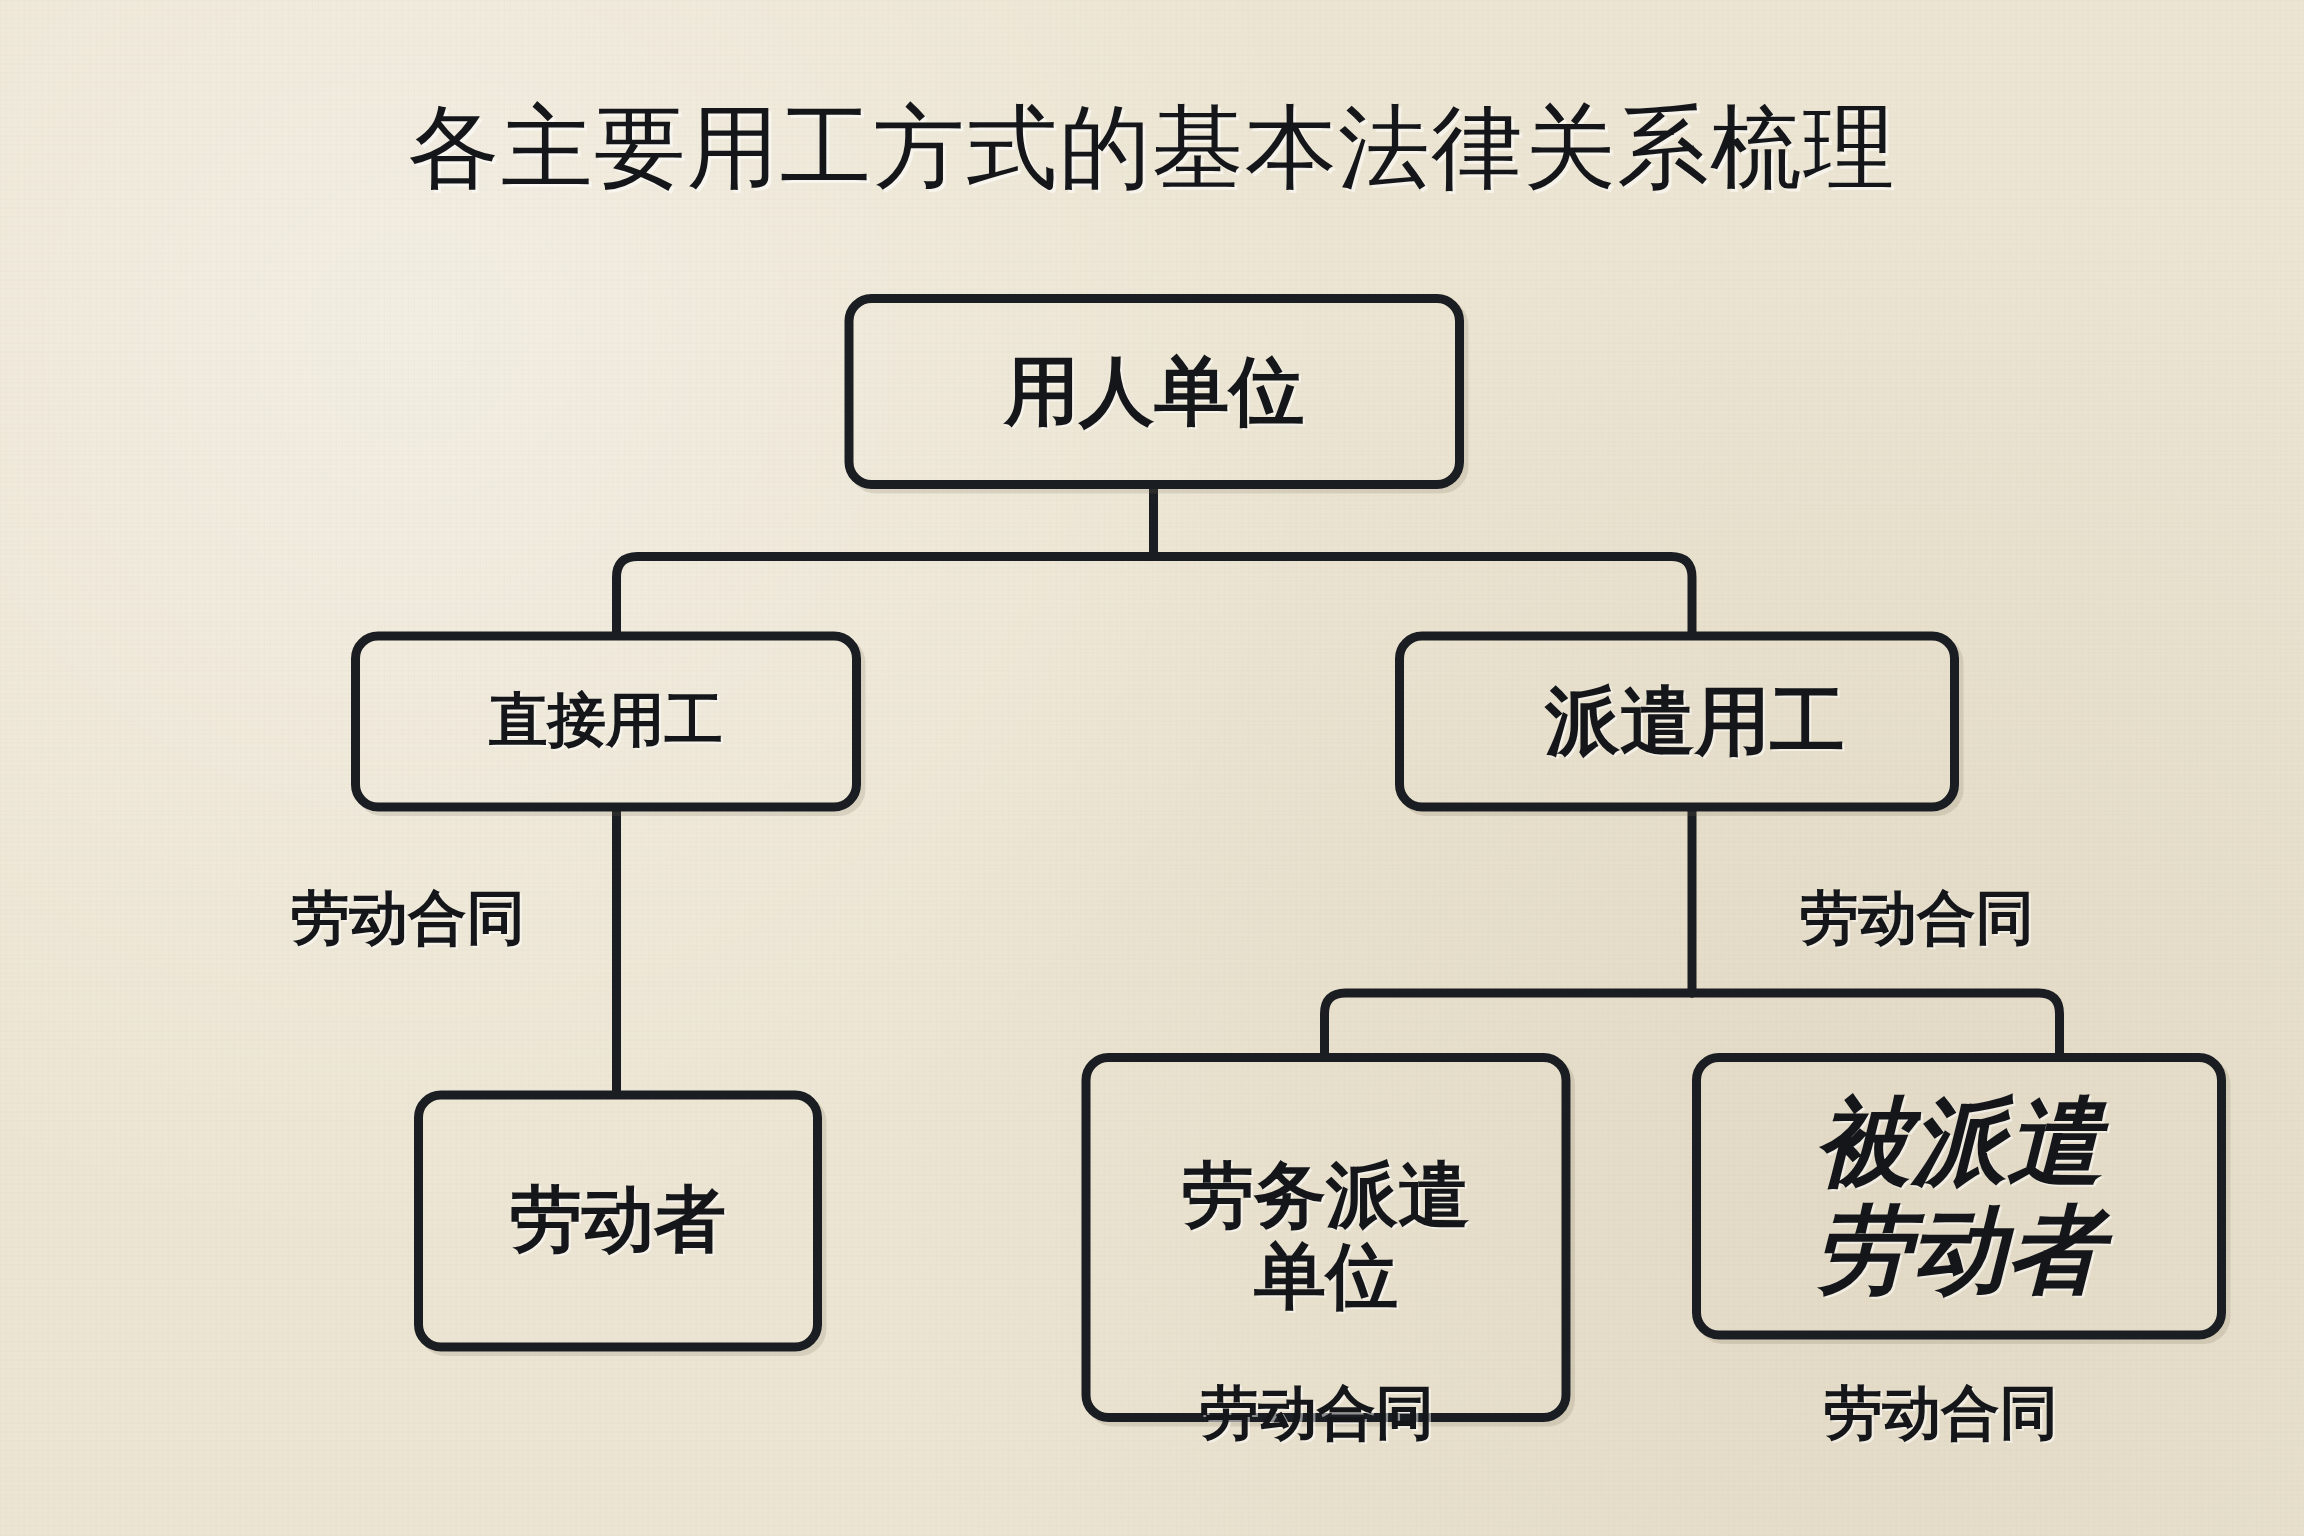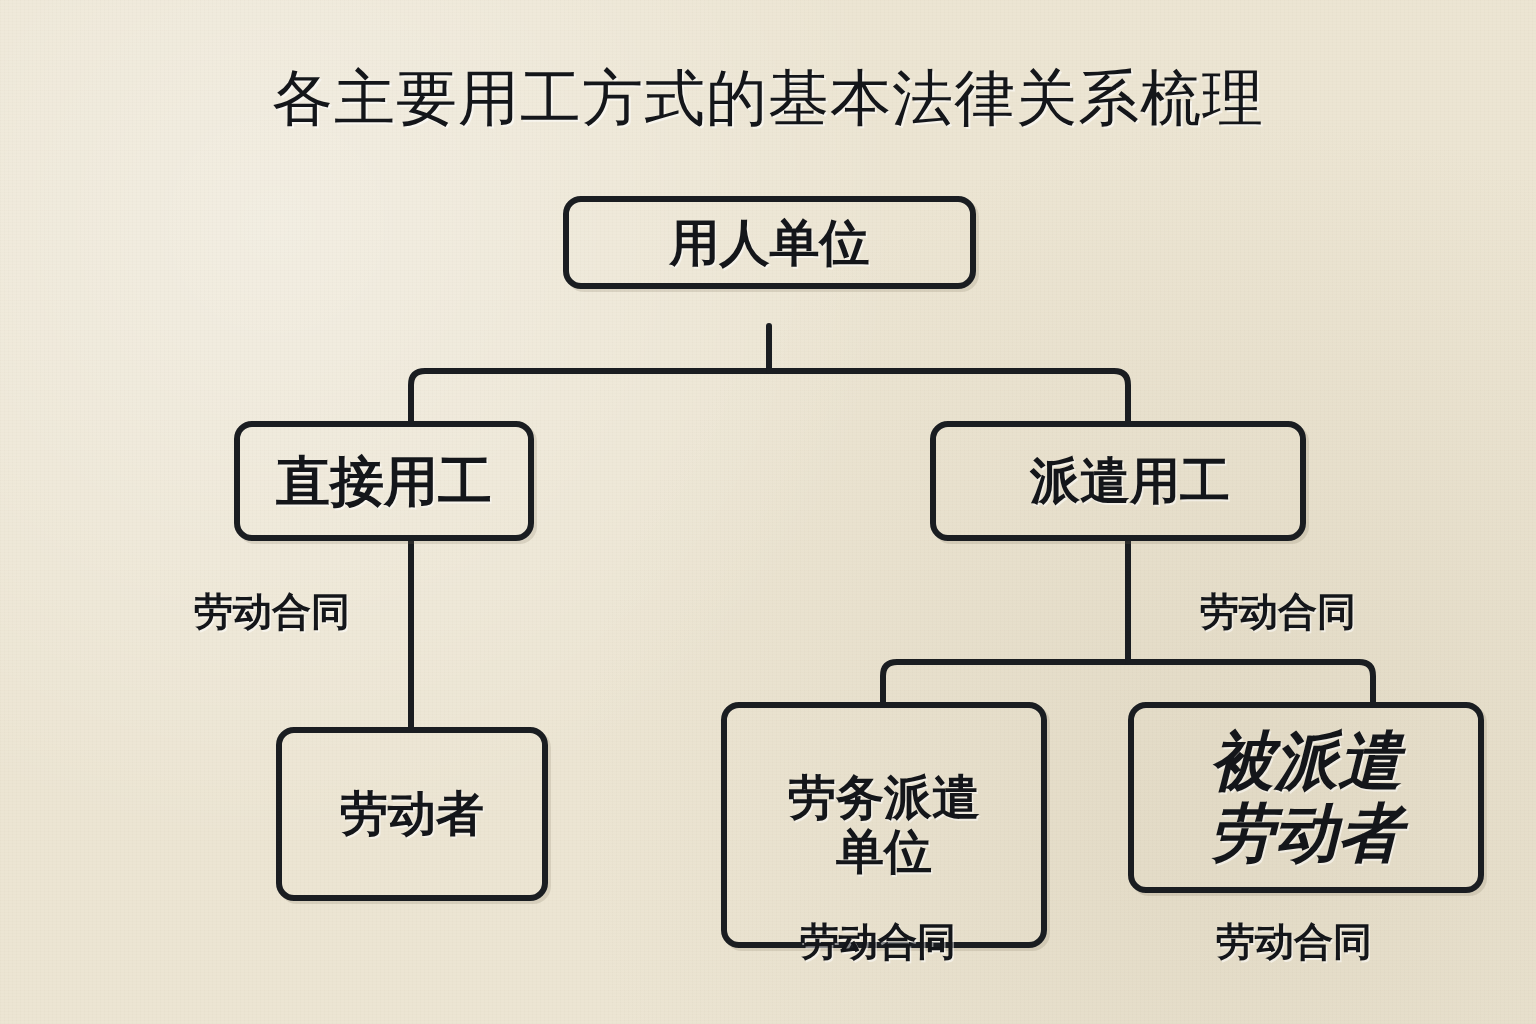--- a/index.html
+++ b/index.html
@@ -73,22 +73,22 @@
     justify-content: center;
     color: #14161a;
     font-weight: 700;
     line-height: 1.12;
     text-align: center;
     text-shadow: 1.5px 1.5px 0 rgba(255,255,255,0.5);
     box-shadow: 3px 3px 0 rgba(120,110,86,0.18);
     white-space: pre-line;
   }
 
-  #node-employer   { left: 563px; top: 196px;  width: 413px; height: 93px; font-size: 50px; }
-  #node-direct     { left: 234px; top: 421px;  width: 300px; height: 120px; font-size: 54px; }
+  #node-employer   { left: 563px; top: 196px;  width: 413px; height: 130px; font-size: 50px; }
+  #node-direct     { left: 234px; top: 421px;  width: 340px; height: 120px; font-size: 39px; }
   #node-dispatch   { left: 930px; top: 421px;  width: 376px; height: 120px; font-size: 50px; padding-left: 24px; }
   #node-worker     { left: 276px; top: 727px;  width: 272px; height: 174px; font-size: 48px; }
   #node-agency     { left: 721px; top: 702px;  width: 326px; height: 246px; font-size: 48px; }
   #node-dispatched { left: 1128px; top: 702px; width: 356px; height: 191px; font-size: 64px; font-style: italic; }
 
   .edge-label {
     position: absolute;
     color: #14161a;
     font-size: 39px;
     font-weight: 700;

